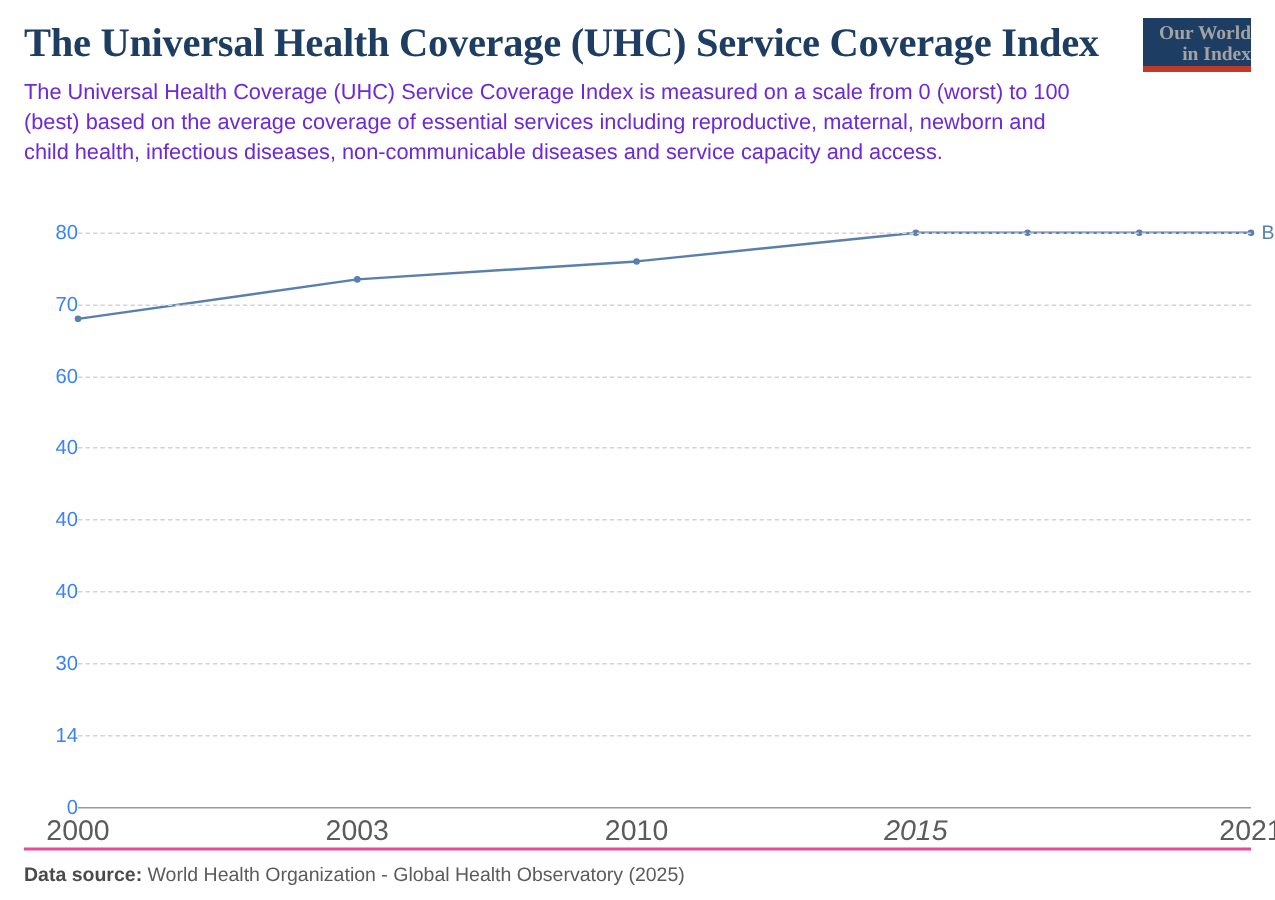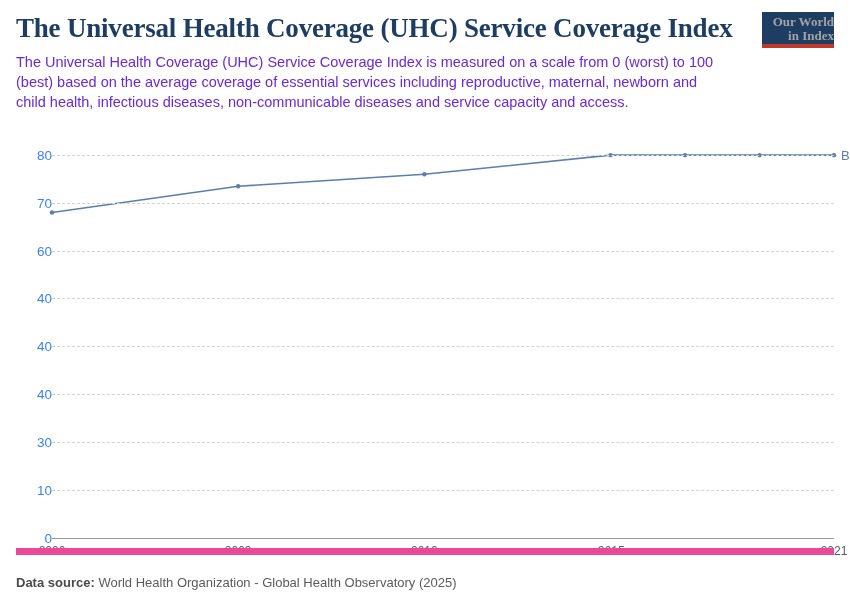--- a/index.html
+++ b/index.html
@@ -94,21 +94,21 @@
     transform: translateY(-50%);
     font-size: 13.5px;
     color: #3b82f6;
     white-space: nowrap;
   }
   .xtick {
     position: absolute;
     top: 100%;
     margin-top: 6px;
     transform: translateX(-50%);
-    font-size: 12px;
+    font-size: 19px;
     color: #5b5b5b;
     white-space: nowrap;
   }
   .series-svg {
     position: absolute;
     left: 0;
     top: 0;
     width: 100%;
     height: 100%;
     overflow: visible;
@@ -120,22 +120,22 @@
     transform: translateY(-50%);
     white-space: nowrap;
   }
 
   
   .footer {
     position: absolute;
     left: 16px;
     right: 16px;
     bottom: 10px;
-    border-top: 7px solid #ec4899;
-    padding-top: 20px;
+    border-top: 2px solid #ec4899;
+    padding-top: 8px;
     display: flex;
     justify-content: space-between;
     align-items: baseline;
     font-size: 13px;
     color: #5b5b5b;
   }
   .footer .source-label {
     font-weight: bold;
     color: #4a4a4a;
   }
@@ -168,21 +168,21 @@
           <circle cx="186.19047619047618" cy="50.25" r="2.2" fill="#5a7fad"></circle>
           <circle cx="372.38095238095235" cy="38.28571428571428" r="2.2" fill="#5a7fad"></circle>
           <circle cx="558.5714285714286" cy="19.142857142857167" r="2.2" fill="#5a7fad"></circle>
           <circle cx="633.047619047619" cy="19.142857142857167" r="2.2" fill="#5a7fad"></circle>
           <circle cx="707.5238095238095" cy="19.142857142857167" r="2.2" fill="#5a7fad"></circle>
           <circle cx="782" cy="19.142857142857167" r="2.2" fill="#5a7fad"></circle>
         </svg>
     <div class="gridline zero" style="top: 402px;"></div>
         <div class="ytick" style="top: 402px;">0</div>
         <div class="gridline" style="top: 354.143px;"></div>
-        <div class="ytick" style="top: 354.143px;">10</div>
+        <div class="ytick" style="top: 354.143px;">14</div>
         <div class="gridline" style="top: 306.286px;"></div>
         <div class="ytick" style="top: 306.286px;">30</div>
         <div class="gridline" style="top: 258.429px;"></div>
         <div class="ytick" style="top: 258.429px;">40</div>
         <div class="gridline" style="top: 210.571px;"></div>
         <div class="ytick" style="top: 210.571px;">40</div>
         <div class="gridline" style="top: 162.714px;"></div>
         <div class="ytick" style="top: 162.714px;">40</div>
         <div class="gridline" style="top: 114.857px;"></div>
         <div class="ytick" style="top: 114.857px;">60</div>

